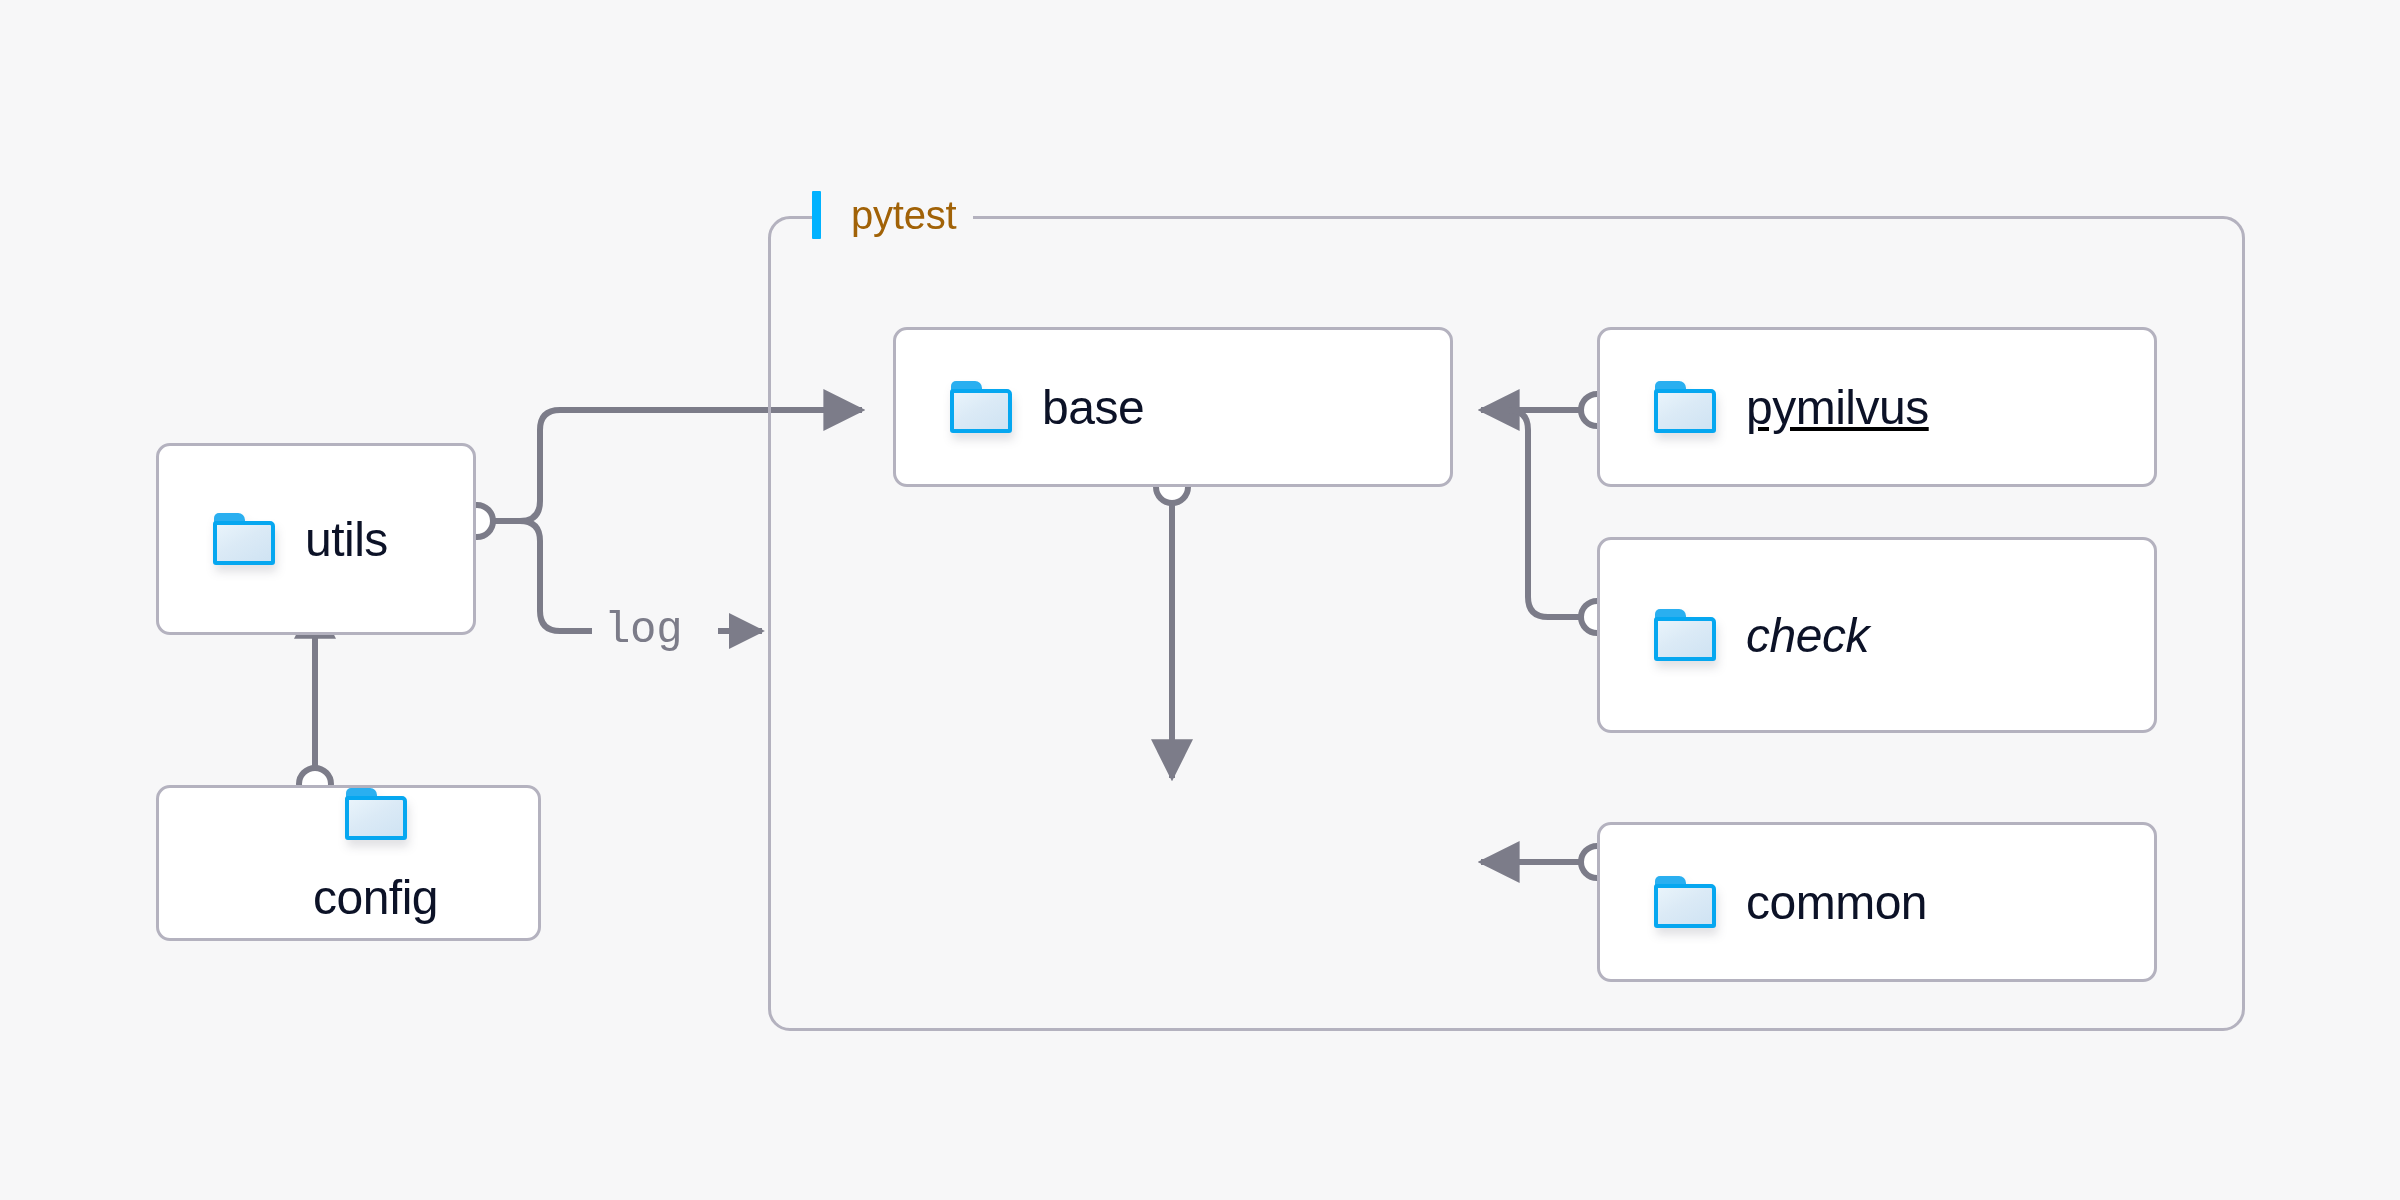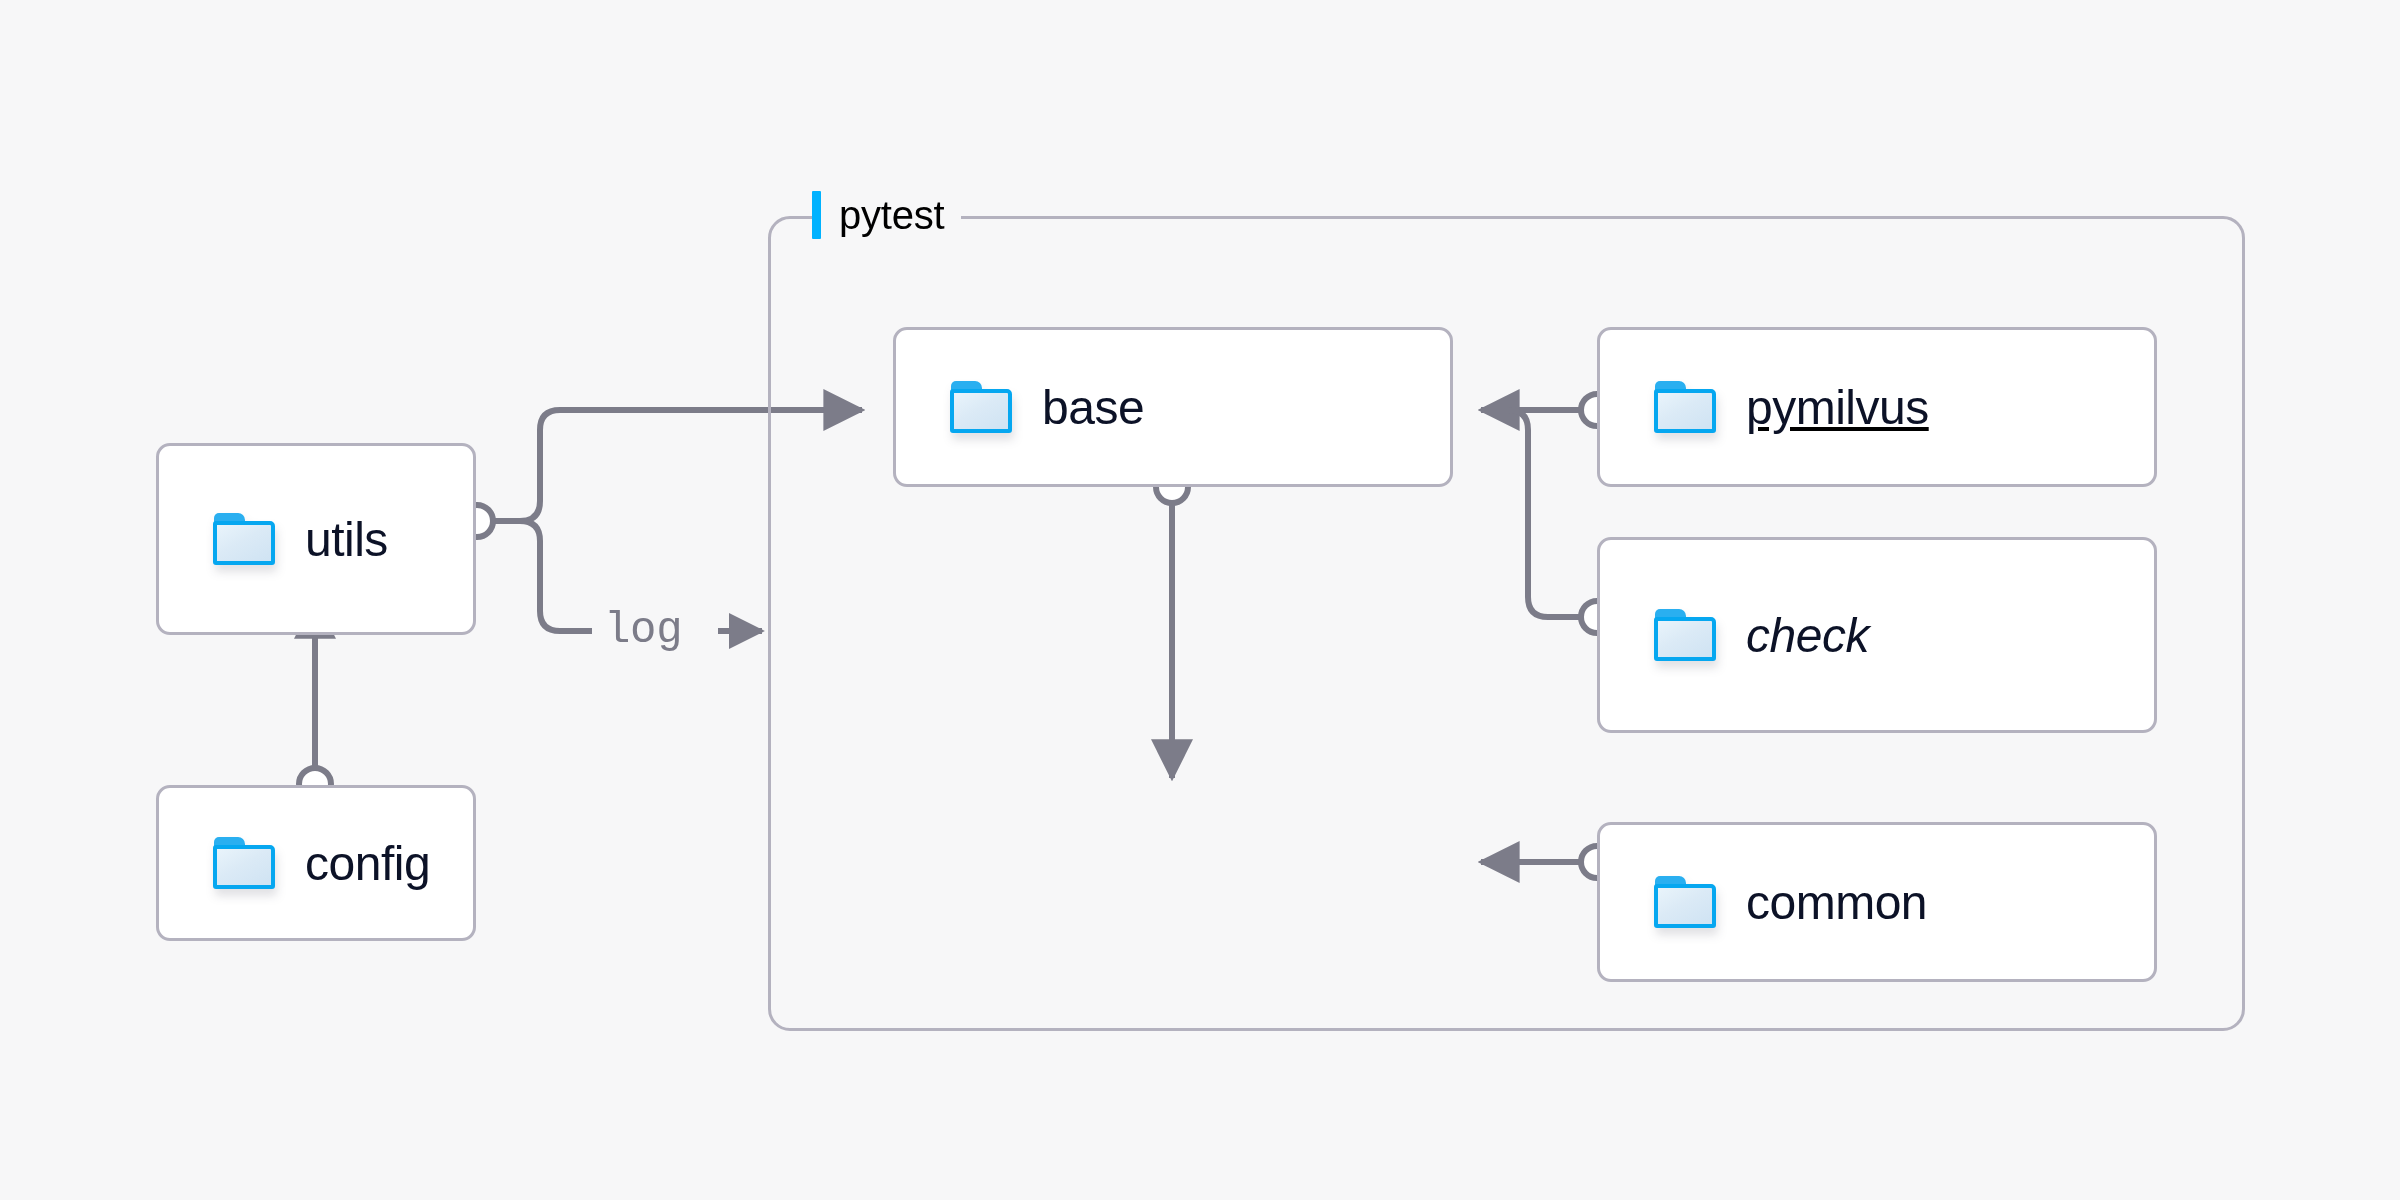--- a/index.html
+++ b/index.html
@@ -48,23 +48,24 @@
   }
   .group-label .bar {
     display: block;
     width: 9px;
     height: 48px;
     background: #00b2ff;
     border-radius: 1px;
   }
   .group-label .txt {
     font-size: 40px;
-    color: #000000;
+    color: #a16207;
     letter-spacing: -0.2px;
     white-space: nowrap;
+    margin-left: 12px;
   }
   
   .node {
     position: absolute;
     box-sizing: border-box;
     background: #ffffff;
     border: 3px solid #b4b2bf;
     border-radius: 14px;
     display: flex;
     align-items: center;
@@ -175,21 +176,21 @@
   </div>
 
   <div class="node" style="left:156px; top:443px; width:320px; height:192px;">
     <span class="folder">
       <span class="tab"></span>
         <span class="body"></span>
     </span>
     <span class="label">utils</span>
   </div>
 
-  <div class="node" style="left:156px; top:785px; width:320px; height:156px;">
+  <div class="node" style="left:156px; top:785px; width:385px; height:156px;flex-direction:column;">
     <span class="folder">
       <span class="tab"></span>
         <span class="body"></span>
     </span>
     <span class="label">config</span>
   </div>
 
   <div class="node" style="left:893px; top:327px; width:560px; height:160px;">
     <span class="folder">
       <span class="tab"></span>

